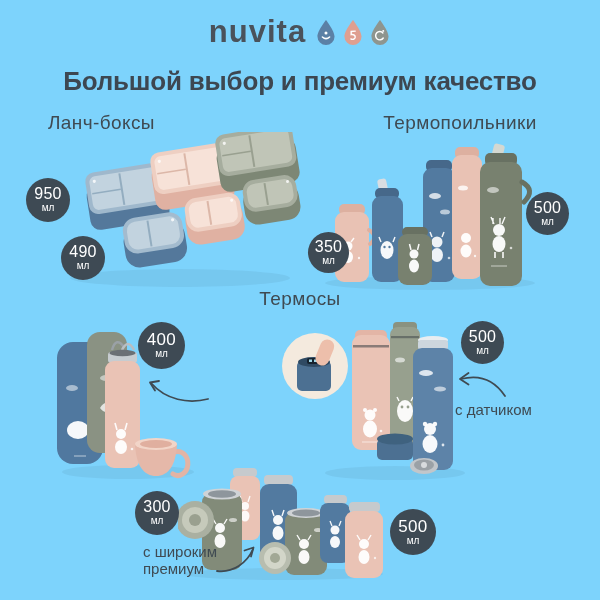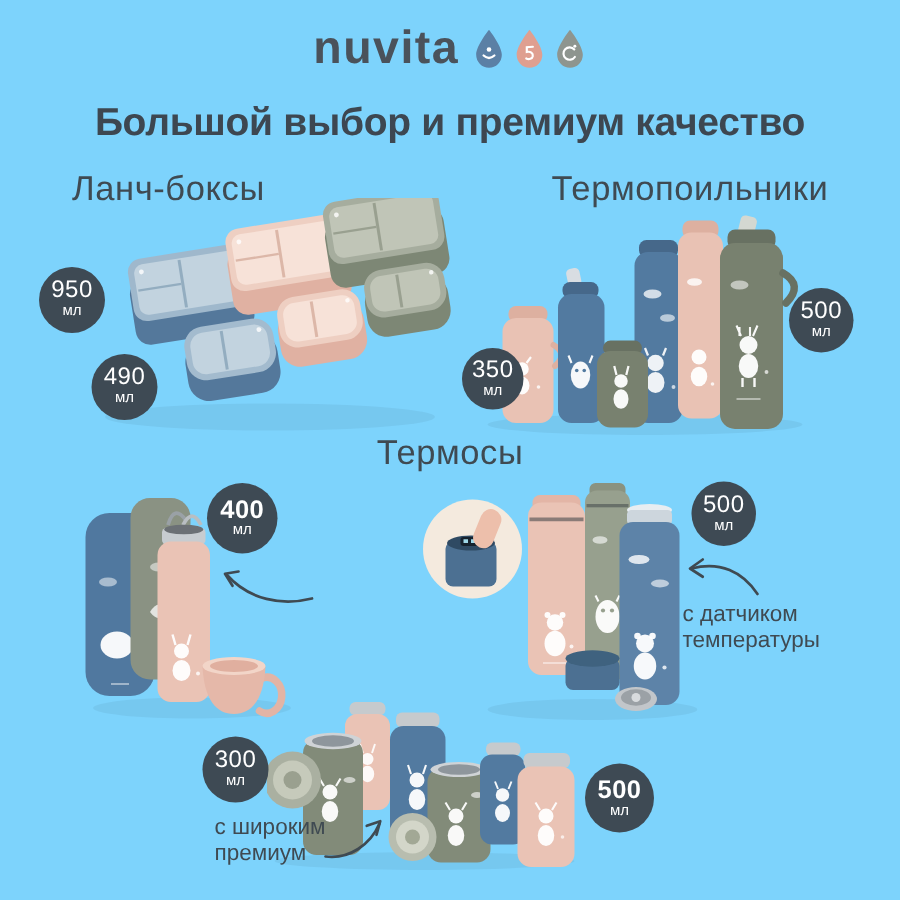--- a/index.html
+++ b/index.html
@@ -7,30 +7,30 @@
     position:relative;width:600px;height:600px;background:#7dd3fc;overflow:hidden;
     font-family:"Liberation Sans",sans-serif;color:#3f4a52;
   }
   
   .logo-row{position:absolute;top:14px;left:0;width:100%;display:flex;justify-content:center;align-items:center;gap:9px;}
   .brand{font-size:31px;font-weight:bold;letter-spacing:1px;color:#4a525b;}
   .drops{display:flex;gap:5px;align-items:flex-end;}
   .heading{position:absolute;top:66px;left:0;width:100%;text-align:center;
     font-size:26px;font-weight:bold;letter-spacing:-0.2px;color:#3d4751;}
   
-  .sec-title{position:absolute;font-size:23px;letter-spacing:.4px;color:#3f4a52;}
+  .sec-title{position:absolute;font-size:19px;letter-spacing:.4px;color:#3f4a52;}
   .t-lunch{left:48px;top:112px;}
   .t-sippy{left:340px;top:112px;width:240px;text-align:center;}
   .t-thermo{left:0;top:288px;width:600px;text-align:center;}
   
   .badge{position:absolute;border-radius:50%;background:#3e4a54;color:#fff;
     display:flex;flex-direction:column;align-items:center;justify-content:center;z-index:6;}
   .badge .v{font-size:16px;line-height:1;letter-spacing:.3px;}
   .badge .u{font-size:10px;line-height:1.2;}
-  .badge.lg .v{font-size:17px;font-weight:bold;}
+  .badge.lg .v{font-size:17px;}
   
   .note{position:absolute;font-size:15px;line-height:1.14;color:#3f4a52;z-index:5;}
   .art{position:absolute;z-index:2;}
   .arrows{position:absolute;left:0;top:0;z-index:4;pointer-events:none;}
 </style>
 </head>
 <body>
 
 <div class="stage">
 
@@ -370,20 +370,19 @@
     <span class="v">300</span>
     <span class="u">мл</span>
   </div>
   <div class="badge lg" style="left:390px;top:509px;width:46px;height:46px;">
     <span class="v">500</span>
     <span class="u">мл</span>
   </div>
 
   <div class="note" style="left:455px;top:401px;">
     <div>с датчиком</div>
-    <div>температуры</div>
   </div>
   <div class="note" style="left:143px;top:543px;">
     <div>с широким</div>
     <div>премиум</div>
   </div>
 
 </div>
 
 </body></html>

